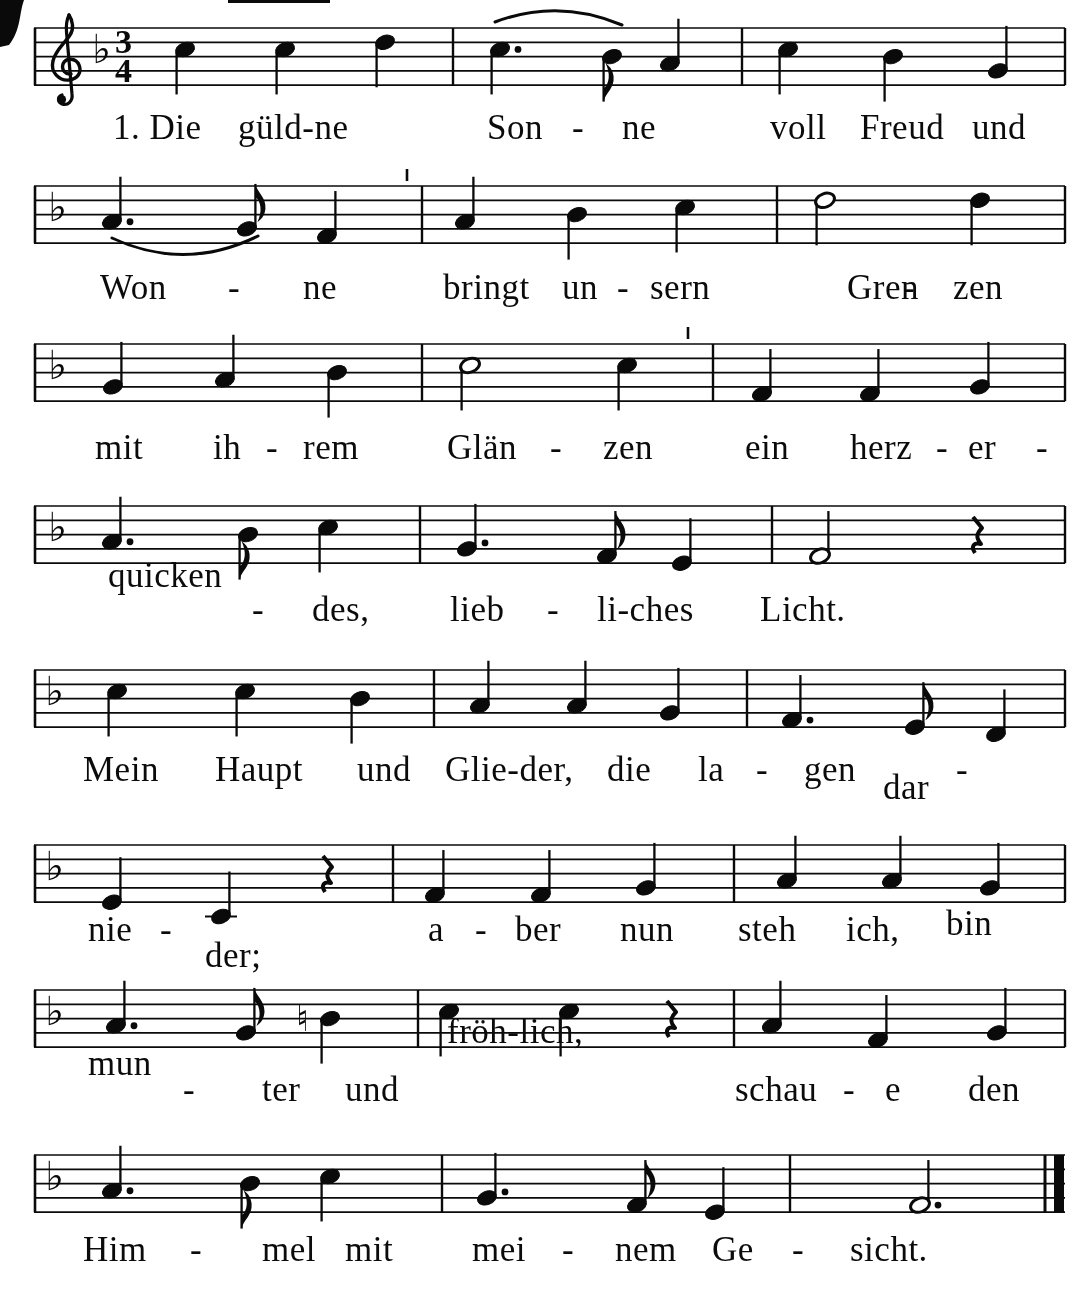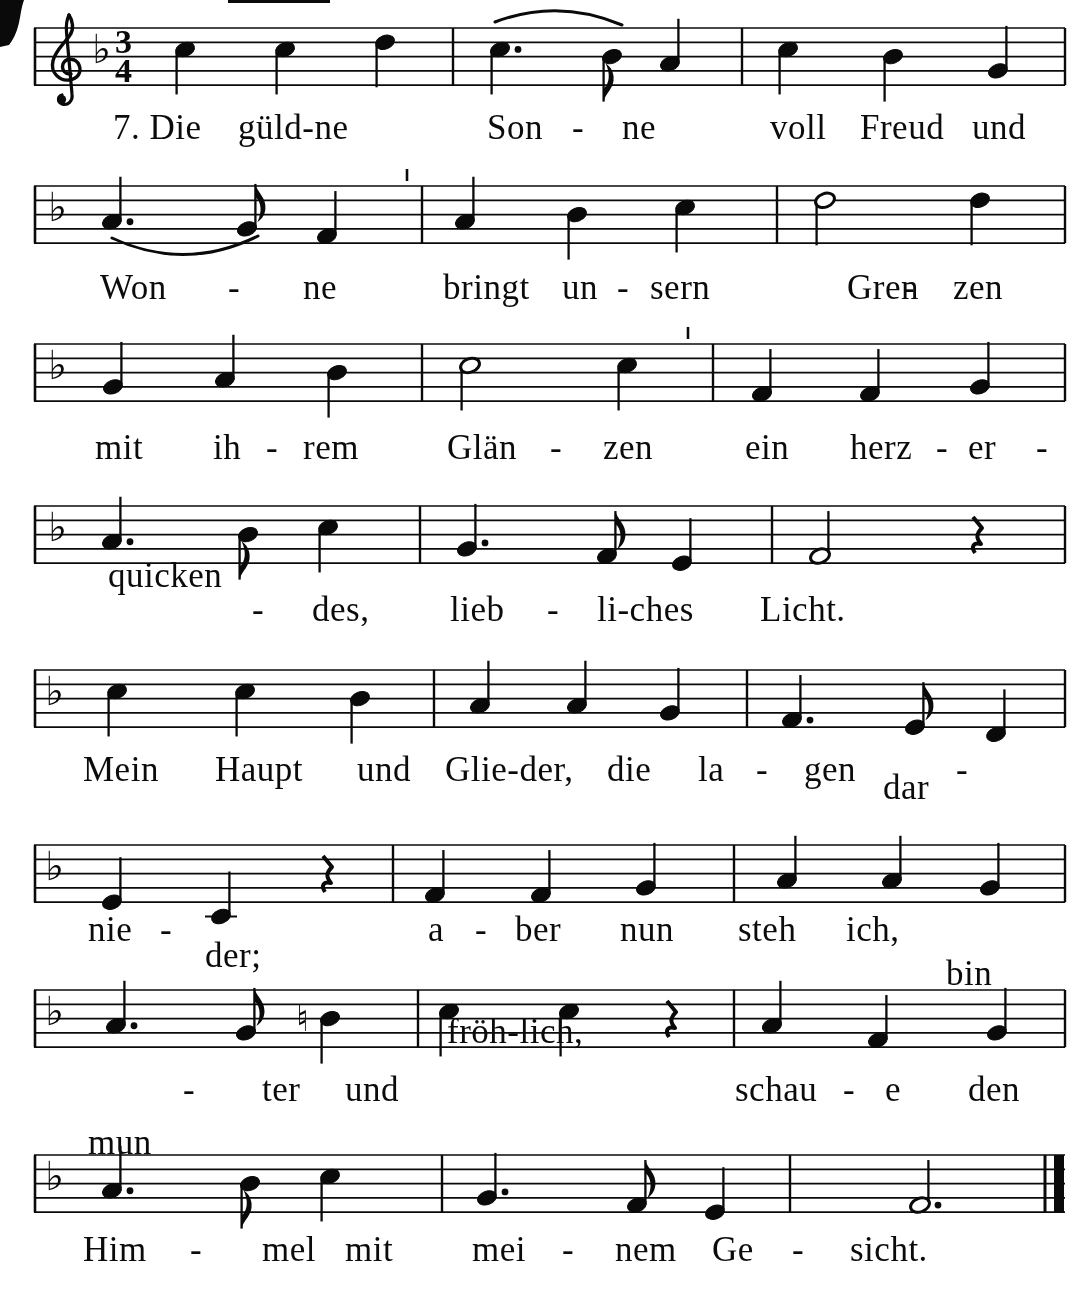--- a/index.html
+++ b/index.html
@@ -270,21 +270,21 @@
         <line x1="723.4" y1="1209.2" x2="723.4" y2="1167.2" stroke="#0a0a0a" stroke-width="2.3"></line>
         <line x1="790" y1="1155" x2="790" y2="1212.2" stroke="#0a0a0a" stroke-width="2.4"></line>
         <ellipse cx="920" cy="1205.05" rx="9.8" ry="6.7" transform="rotate(-21 920 1205.05)" fill="#fff" stroke="#0a0a0a" stroke-width="3"></ellipse>
         <line x1="928.4" y1="1202.05" x2="928.4" y2="1160.05" stroke="#0a0a0a" stroke-width="2.3"></line>
         <circle cx="938" cy="1205.05" r="3.4" fill="#0a0a0a"></circle>
         <line x1="1045" y1="1155" x2="1045" y2="1212.2" stroke="#0a0a0a" stroke-width="3"></line>
         <rect x="1054" y="1155" width="10" height="57.200000000000045" fill="#0a0a0a"></rect>
       </g>
     </svg>
   <div id="lyrics-layer">
-      <div class="lyric" style="left: 113px; top: 108px;">7. Die</div>
+      <div class="lyric" style="left: 113px; top: 108px;">1. Die</div>
       <div class="lyric" style="left: 238px; top: 108px;">güld-ne</div>
       <div class="lyric" style="left: 487px; top: 108px;">Son</div>
       <div class="lyric" style="left: 572px; top: 108px;">-</div>
       <div class="lyric" style="left: 622px; top: 108px;">ne</div>
       <div class="lyric" style="left: 770px; top: 108px;">voll</div>
       <div class="lyric" style="left: 860px; top: 108px;">Freud</div>
       <div class="lyric" style="left: 972px; top: 108px;">und</div>
       <div class="lyric" style="left: 100px; top: 268px;">Won</div>
       <div class="lyric" style="left: 228px; top: 268px;">-</div>
       <div class="lyric" style="left: 303px; top: 268px;">ne</div>
@@ -326,22 +326,22 @@
       <div class="lyric" style="left: 956px; top: 750px;">-</div>
       <div class="lyric" style="left: 88px; top: 910px;">nie</div>
       <div class="lyric" style="left: 160px; top: 910px;">-</div>
       <div class="lyric" style="left: 205px; top: 936px;">der;</div>
       <div class="lyric" style="left: 428px; top: 910px;">a</div>
       <div class="lyric" style="left: 475px; top: 910px;">-</div>
       <div class="lyric" style="left: 515px; top: 910px;">ber</div>
       <div class="lyric" style="left: 620px; top: 910px;">nun</div>
       <div class="lyric" style="left: 738px; top: 910px;">steh</div>
       <div class="lyric" style="left: 846px; top: 910px;">ich,</div>
-      <div class="lyric" style="left: 946px; top: 954px; font-family: Liberation Serif, serif;">bin</div>
-      <div class="lyric" style="left: 88px; top: 1123px;">mun</div>
+      <div class="lyric" style="left: 946px; top: 904px; font-family: Liberation Serif, serif;">bin</div>
+      <div class="lyric" style="left: 88px; top: 1044px;">mun</div>
       <div class="lyric" style="left: 183px; top: 1070px;">-</div>
       <div class="lyric" style="left: 262px; top: 1070px;">ter</div>
       <div class="lyric" style="left: 345px; top: 1070px;">und</div>
       <div class="lyric" style="left: 447px; top: 1012px;">fröh-lich,</div>
       <div class="lyric" style="left: 735px; top: 1070px;">schau</div>
       <div class="lyric" style="left: 843px; top: 1070px;">-</div>
       <div class="lyric" style="left: 885px; top: 1070px;">e</div>
       <div class="lyric" style="left: 968px; top: 1070px;">den</div>
       <div class="lyric" style="left: 83px; top: 1230px;">Him</div>
       <div class="lyric" style="left: 190px; top: 1230px;">-</div>

